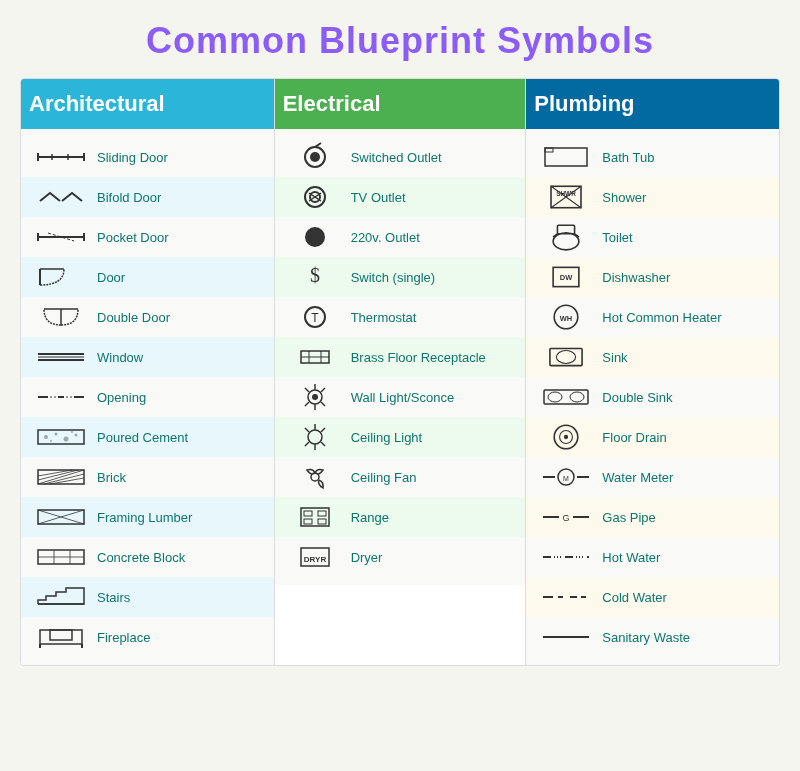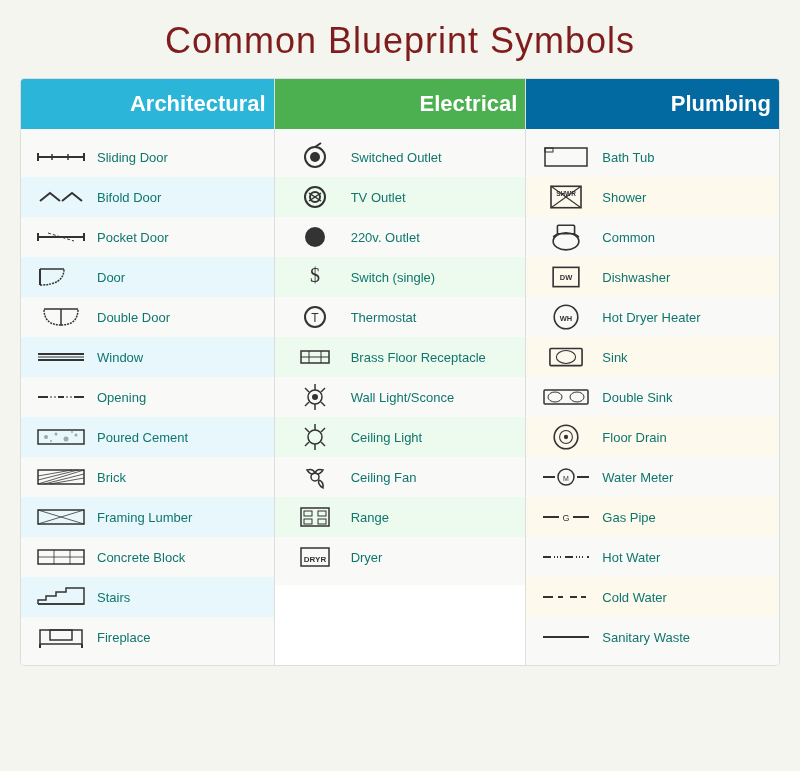--- a/index.html
+++ b/index.html
@@ -8,42 +8,42 @@
       background: #f5f5f0;
       width: 800px;
       min-height: 771px;
       display: flex;
       flex-direction: column;
       align-items: center;
       padding: 20px;
     }
     h1 {
       font-size: 36px;
-      font-weight: 400;
-      color: #7f1d1d;
+      font-weight: 700;
+      color: #8b5cf6;
       margin-bottom: 16px;
       text-align: center;
       letter-spacing: 1px;
     }
     .grid {
       display: grid;
       grid-template-columns: 1fr 1fr 1fr;
       width: 100%;
       gap: 0;
       background: #fff;
       border: 1px solid #ddd;
       border-radius: 4px;
       overflow: hidden;
     }
     .column { display: flex; flex-direction: column; }
     .col-header {
       color: #fff;
       font-size: 22px;
       font-weight: 600;
-      text-align: right;
+      text-align: left;
       padding: 12px 8px;
     }
     .arch-header { background: #2bb5d8; }
     .elec-header { background: #4caf50; }
     .plumb-header { background: #0369a1; }
     .col-body { padding: 8px 0; background: #f9faf8; }
     .item {
       display: flex;
       align-items: center;
       padding: 5px 10px;
@@ -411,41 +411,41 @@
 
       <div class="item">
         <div class="item-icon">
           <svg class="svg-icon" viewBox="0 0 40 28">
             <rect x="12" y="3" width="16" height="8" rx="1" fill="none" stroke="#333" stroke-width="1.5"></rect>
             <ellipse cx="20" cy="18" rx="12" ry="8" fill="none" stroke="#333" stroke-width="1.5"></ellipse>
             <line x1="12" y1="11" x2="8" y2="14" stroke="#333" stroke-width="1.5"></line>
             <line x1="28" y1="11" x2="32" y2="14" stroke="#333" stroke-width="1.5"></line>
           </svg>
         </div>
-        <span class="item-label">Common</span>
+        <span class="item-label">Toilet</span>
       </div>
 
       <div class="item">
         <div class="item-icon">
           <svg class="svg-icon" viewBox="0 0 40 28">
             <rect x="8" y="5" width="24" height="18" fill="none" stroke="#333" stroke-width="1.5"></rect>
             <text x="20" y="17" font-size="7" text-anchor="middle" fill="#333" font-family="Arial" font-weight="bold">DW</text>
           </svg>
         </div>
         <span class="item-label">Dishwasher</span>
       </div>
 
       <div class="item">
         <div class="item-icon">
           <svg class="svg-icon" viewBox="0 0 40 28">
             <circle cx="20" cy="14" r="11" fill="none" stroke="#333" stroke-width="1.5"></circle>
             <text x="20" y="18" font-size="7" text-anchor="middle" fill="#333" font-family="Arial" font-weight="bold">WH</text>
           </svg>
         </div>
-        <span class="item-label">Hot Dryer Heater</span>
+        <span class="item-label">Hot Common Heater</span>
       </div>
 
       <div class="item">
         <div class="item-icon">
           <svg class="svg-icon" viewBox="0 0 40 28">
             <rect x="5" y="6" width="30" height="16" rx="1" fill="none" stroke="#333" stroke-width="1.5"></rect>
             <ellipse cx="20" cy="14" rx="9" ry="6" fill="none" stroke="#333" stroke-width="1"></ellipse>
           </svg>
         </div>
         <span class="item-label">Sink</span>

